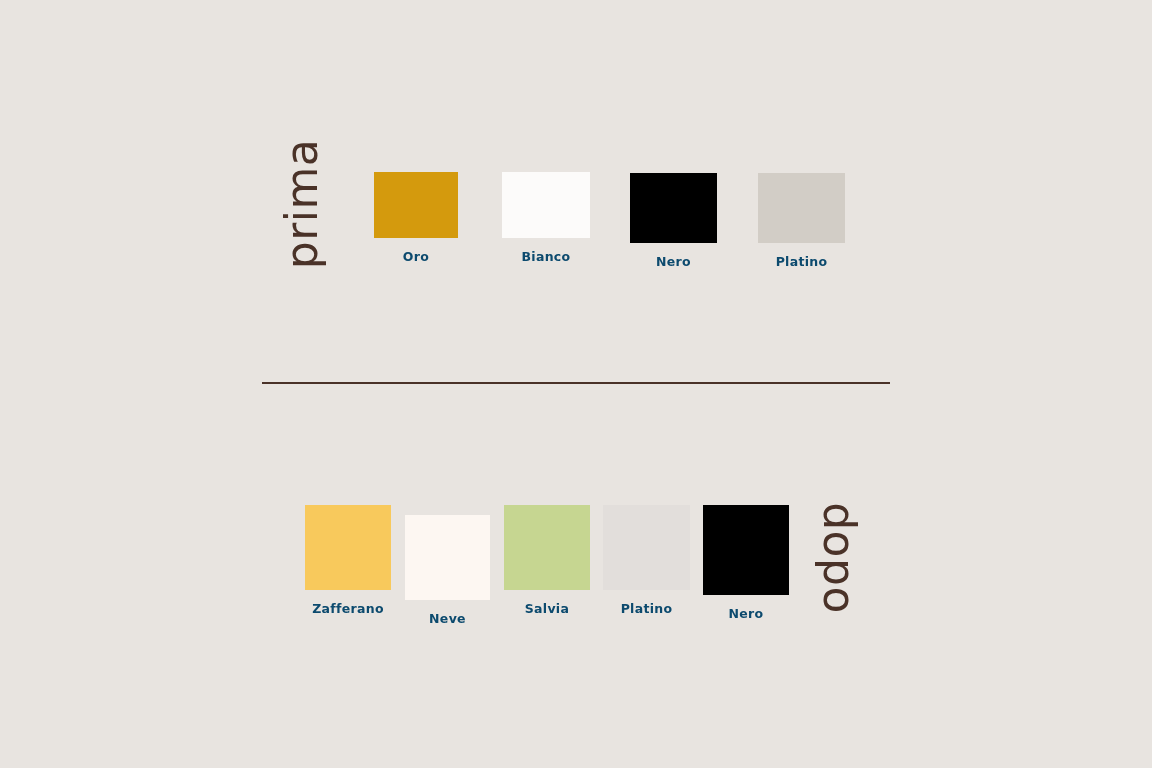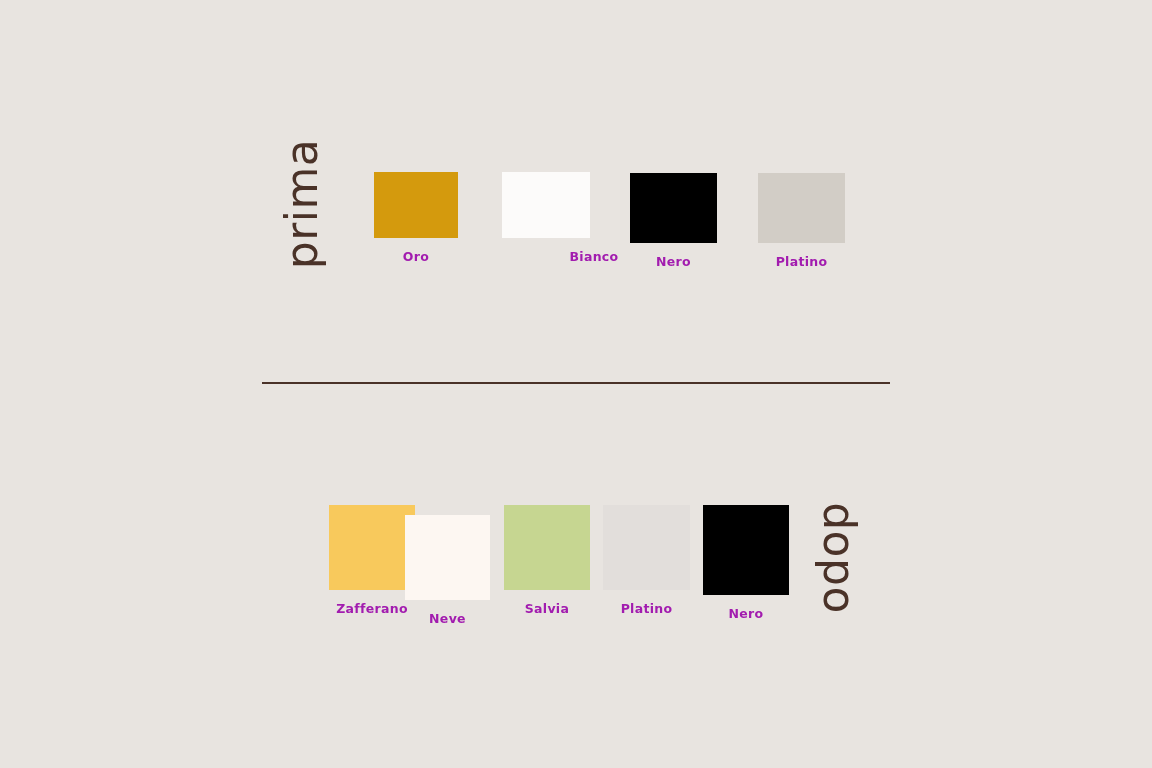--- a/index.html
+++ b/index.html
@@ -55,21 +55,21 @@
   }
   .chip {
     position: absolute;
     left: 0;
     top: 0;
   }
   .chip-label {
     position: absolute;
     width: 100%;
     text-align: center;
-    color: #a21caf;
+    color: #0c4a6e;
     font-size: 12.5px;
     font-weight: bold;
     letter-spacing: 0.3px;
     font-family: "DejaVu Sans", sans-serif;
     white-space: nowrap;
   }
 
   
   .divider {
     position: absolute;
@@ -82,40 +82,40 @@
 
 <div id="canvas">
 
   <div class="vlabel vlabel-prima">prima</div>
 
   <div class="row" id="row-prima">
       <div class="swatch" style="left: 374px; top: 172px; width: 84px; height: 66px;">
         <div class="chip" style="width: 84px; height: 66px; background: rgb(212, 154, 13);"></div>
         <div class="chip-label" style="top: 77px;">Oro</div>
       </div>
-      <div class="swatch" style="left: 502px; top: 172px; width: 88px; height: 66px; padding-left: 32px;">
+      <div class="swatch" style="left: 502px; top: 172px; width: 88px; height: 66px;">
         <div class="chip" style="width: 88px; height: 66px; background: rgb(252, 251, 250);"></div>
         <div class="chip-label" style="top: 77px;">Bianco</div>
       </div>
       <div class="swatch" style="left: 630px; top: 173px; width: 87px; height: 70px;">
         <div class="chip" style="width: 87px; height: 70px; background: rgb(0, 0, 0);"></div>
         <div class="chip-label" style="top: 81px;">Nero</div>
       </div>
       <div class="swatch" style="left: 758px; top: 173px; width: 87px; height: 70px;">
         <div class="chip" style="width: 87px; height: 70px; background: rgb(210, 205, 198);"></div>
         <div class="chip-label" style="top: 81px;">Platino</div>
       </div>
     </div>
 
   <div class="divider" id="divider" style="left: 262px; top: 382px; width: 628px; background: rgb(74, 50, 40);"></div>
 
   <div class="vlabel vlabel-dopo">dopo</div>
 
   <div class="row" id="row-dopo">
-      <div class="swatch" style="left: 305px; top: 505px; width: 86px; height: 85px; margin-left: 24px;">
+      <div class="swatch" style="left: 305px; top: 505px; width: 86px; height: 85px;">
         <div class="chip" style="width: 86px; height: 85px; background: rgb(248, 201, 92);"></div>
         <div class="chip-label" style="top: 96px;">Zafferano</div>
       </div>
       <div class="swatch" style="left: 405px; top: 505px; width: 85px; height: 85px; margin-top: 10px;">
         <div class="chip" style="width: 85px; height: 85px; background: rgb(253, 247, 242);"></div>
         <div class="chip-label" style="top: 96px;">Neve</div>
       </div>
       <div class="swatch" style="left: 504px; top: 505px; width: 86px; height: 85px;">
         <div class="chip" style="width: 86px; height: 85px; background: rgb(198, 214, 145);"></div>
         <div class="chip-label" style="top: 96px;">Salvia</div>

